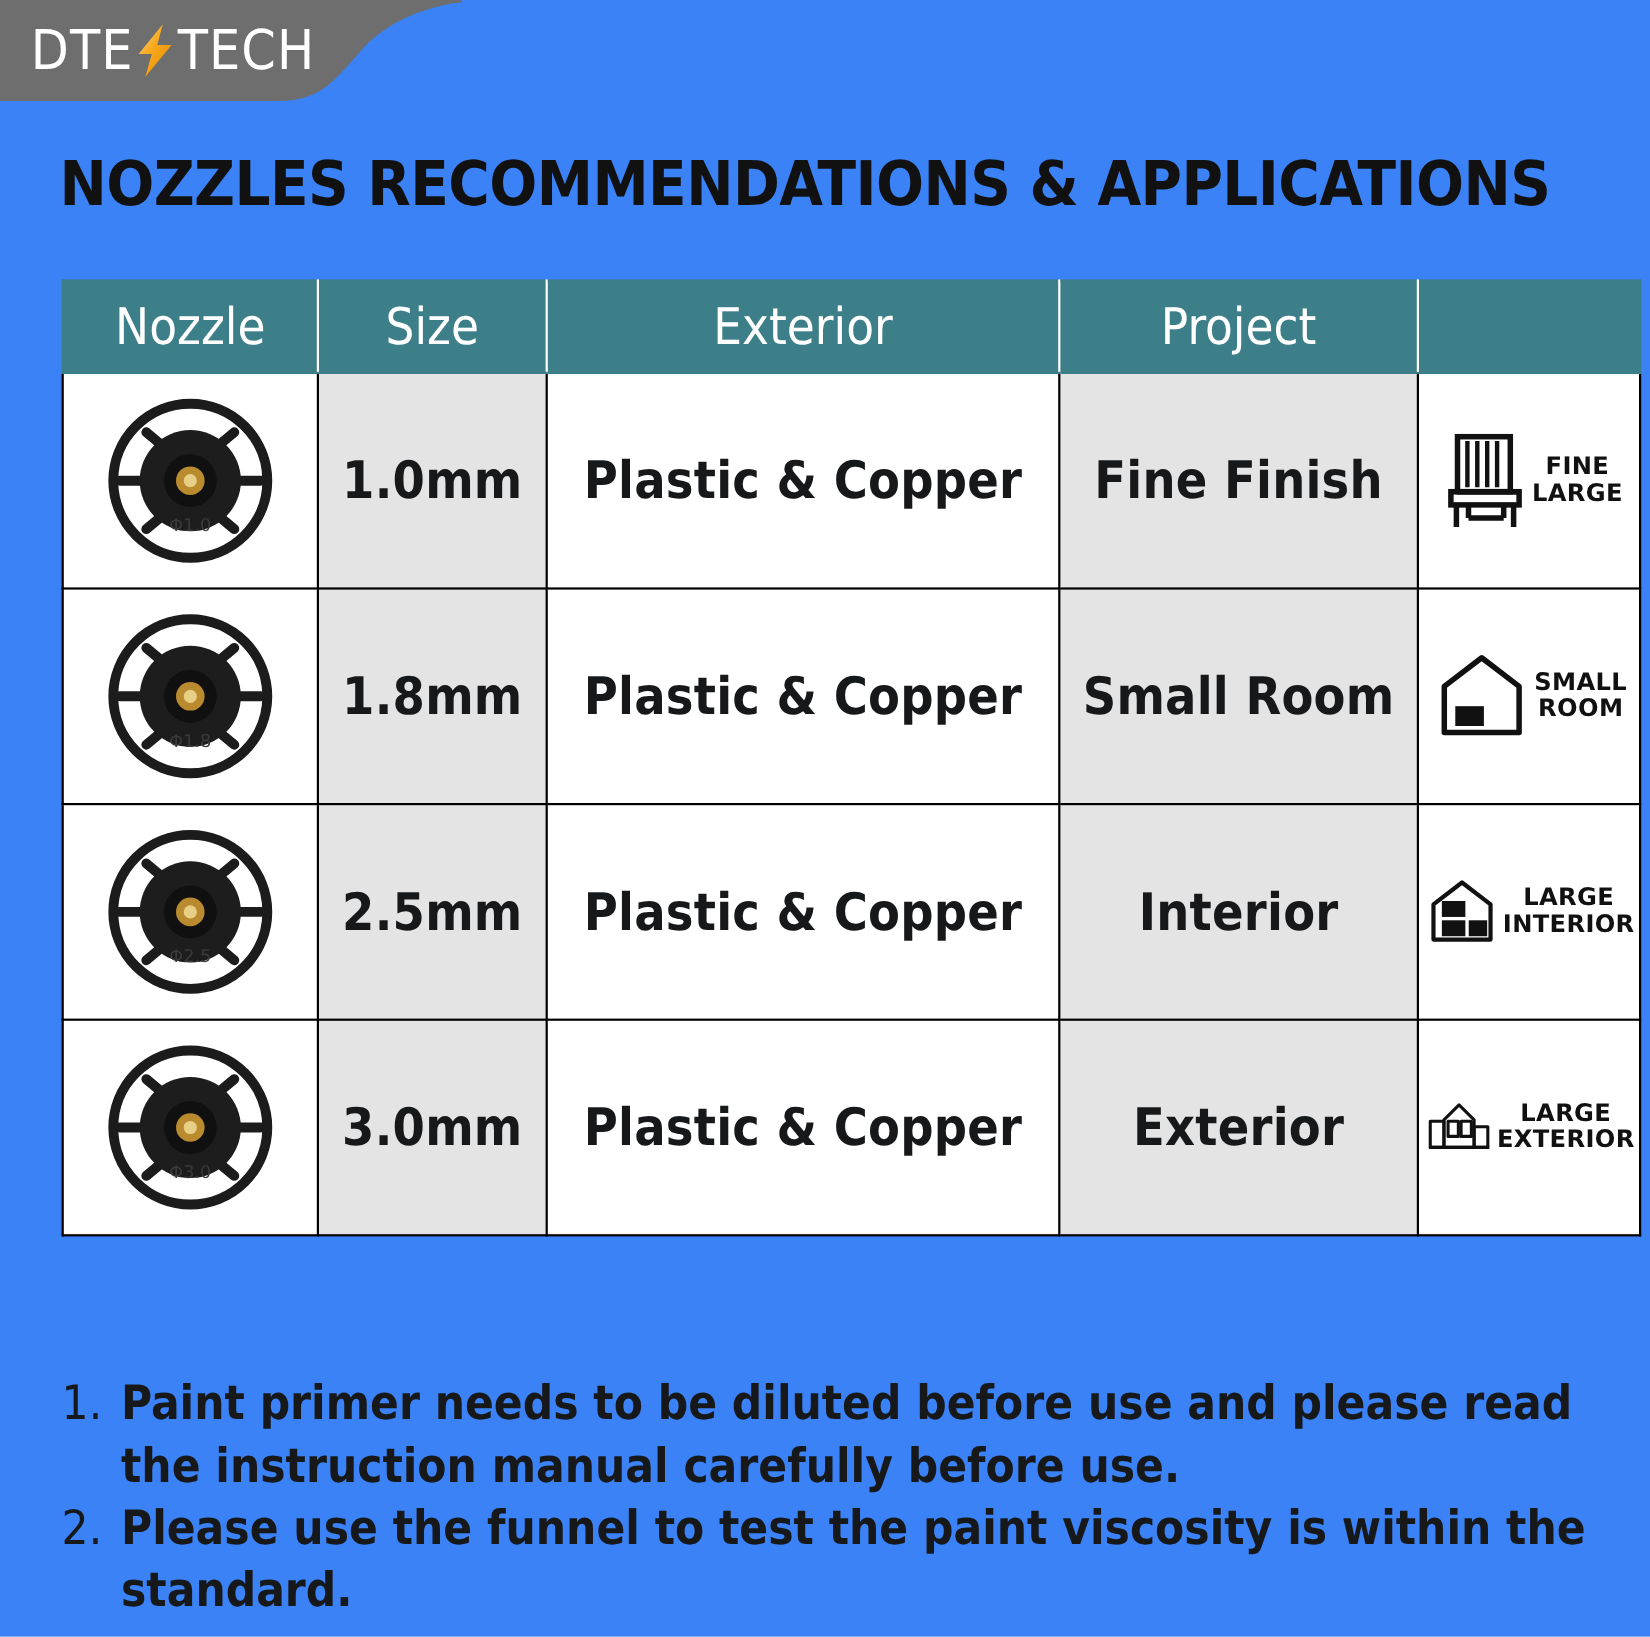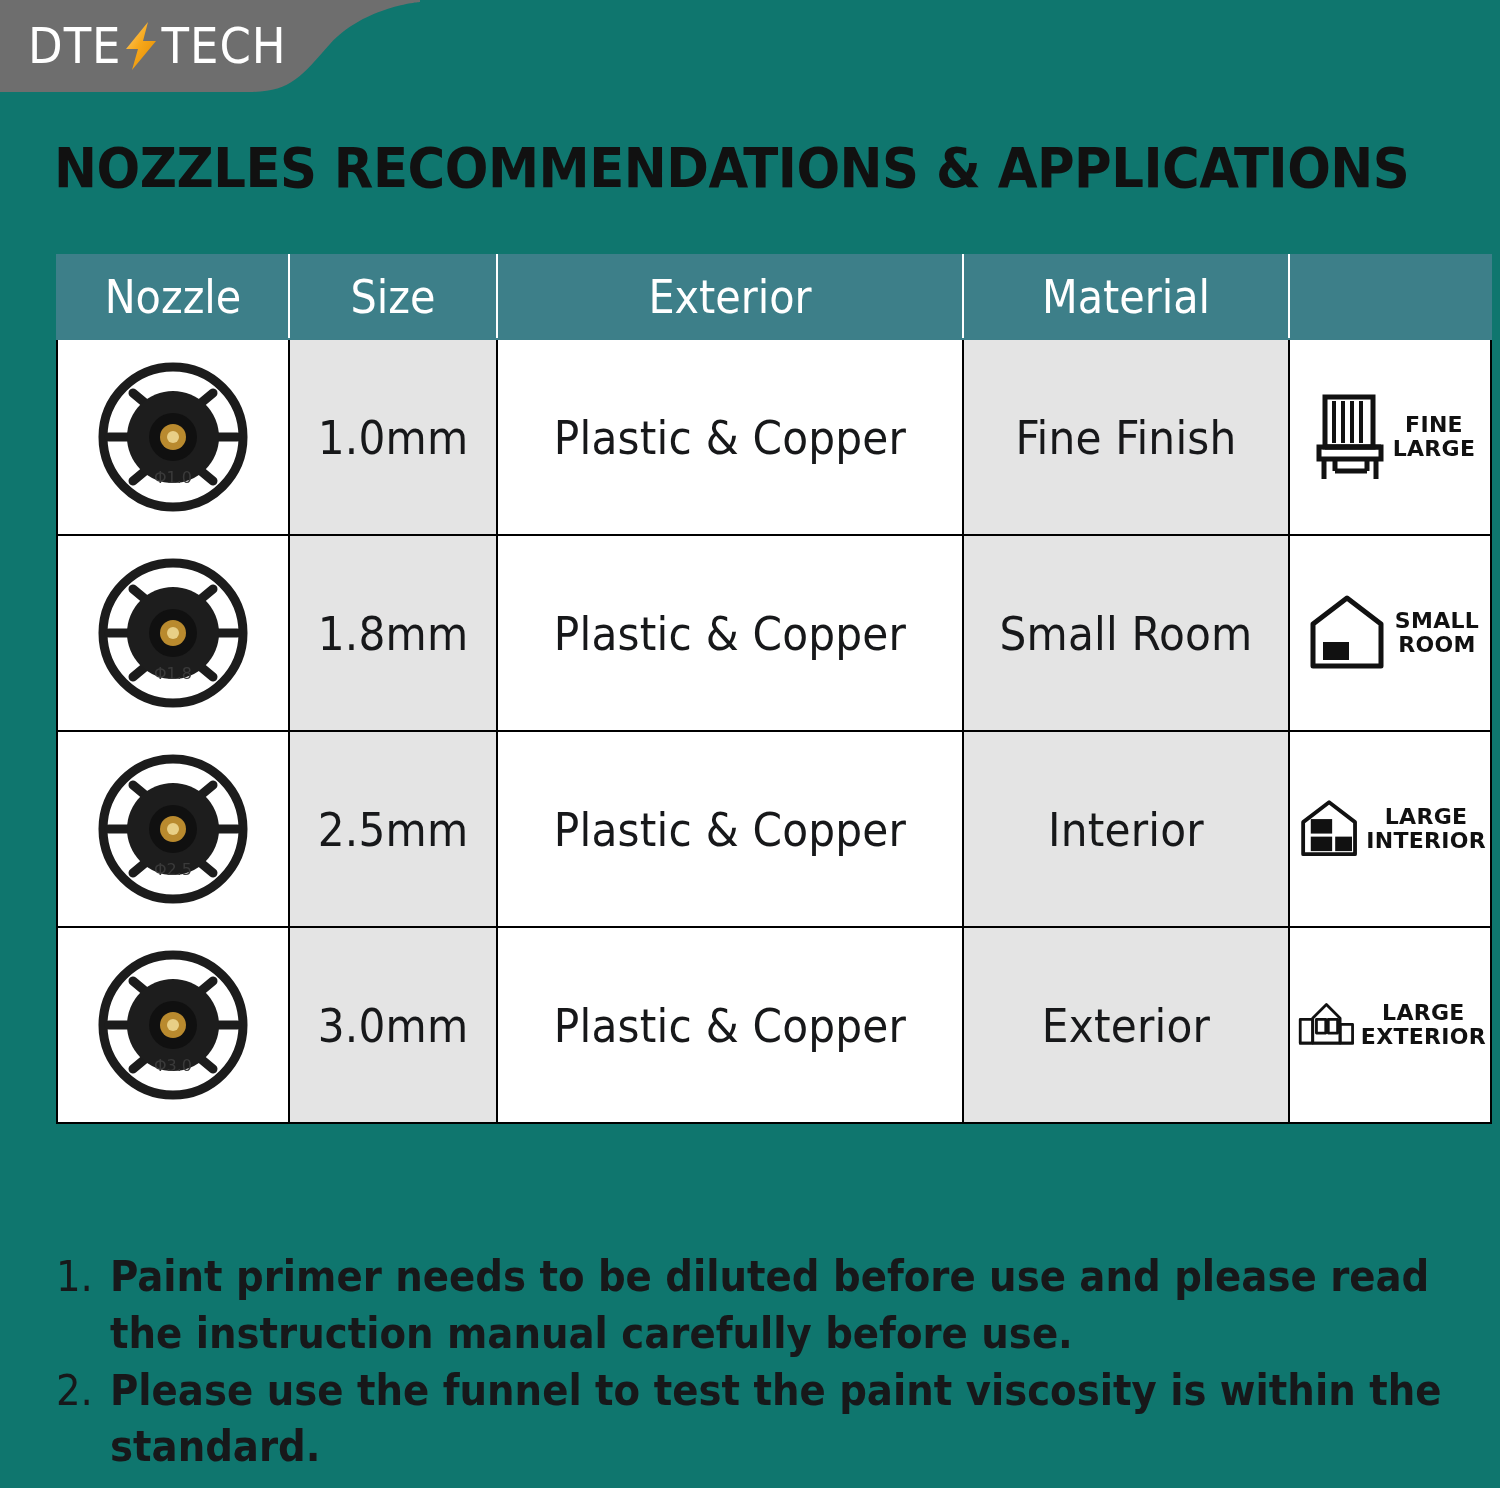--- a/index.html
+++ b/index.html
@@ -2,21 +2,21 @@
 <html><head>
 <meta charset="utf-8">
 <style>
   * { box-sizing: border-box; margin: 0; padding: 0; }
   html, body {
     width: 1500px; height: 1488px;
     background: #ffffff;
     font-family: "DejaVu Sans Condensed", "Liberation Sans Narrow", "Liberation Sans", sans-serif;
     overflow: hidden;
   }
-  .page { position: relative; width: 1500px; height: 1488px; background: #0f766e; }
+  .page { position: relative; width: 1500px; height: 1488px; background: #3b82f6; }
 
   
   .logo-banner {
     position: absolute; left: 0; top: 0;
     width: 420px; height: 92px;
     background: #6e6e6e;
     -webkit-clip-path: path("M0,0 L420,0 L420,2 C420,2 365,6 330,44 C300,78 290,92 248,92 L0,92 Z");
     clip-path: polygon(0 0, 372 0, 330 44, 292 78, 262 92, 0 92);
   }
   .logo-inner {
@@ -81,21 +81,21 @@
   .col-project  { width: 326px; }
   .col-icon     { width: 202px; }
 
   .nozzle-table tbody tr { height: 196px; }
   .cell-white { background: #ffffff; }
   .cell-gray  { background: #e4e4e4; }
 
   .cell-text {
     font-size: 47px;
     color: #17181a;
-    font-weight: 400;
+    font-weight: 700;
     letter-spacing: 0.2px;
     font-family: "DejaVu Sans Condensed", "Liberation Sans Narrow", "Liberation Sans", sans-serif;
   }
 
   
   .nozzle-img { display: block; margin: 0 auto; }
 
   
   .icon-cell-inner {
     display: flex; flex-direction: row;
@@ -175,21 +175,21 @@
         <col class="col-size">
         <col class="col-material">
         <col class="col-project">
         <col class="col-icon">
     </colgroup>
     <thead>
       <tr>
         <th>Nozzle</th>
         <th>Size</th>
         <th>Exterior</th>
-        <th>Material</th>
+        <th>Project</th>
         <th></th>
       </tr>
     </thead>
     <tbody>
 
       <tr>
         <td class="cell-white">
           <svg class="nozzle-img" width="176" height="172" viewBox="0 0 176 172">
             <g fill="none" stroke="#1c1c1c" stroke-width="9">
               <circle cx="88" cy="86" r="70"></circle>

